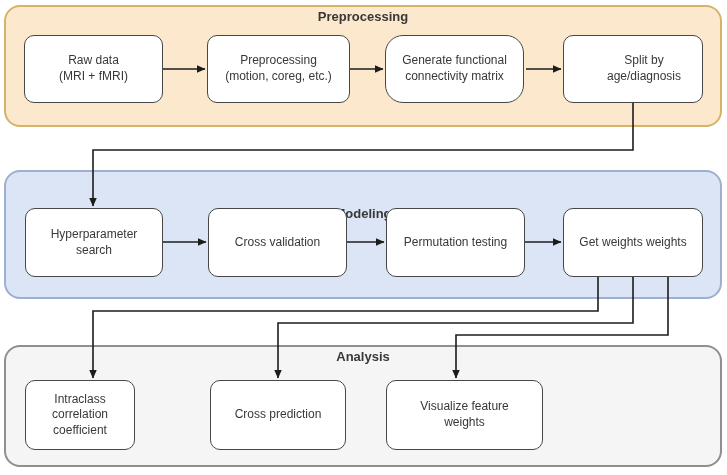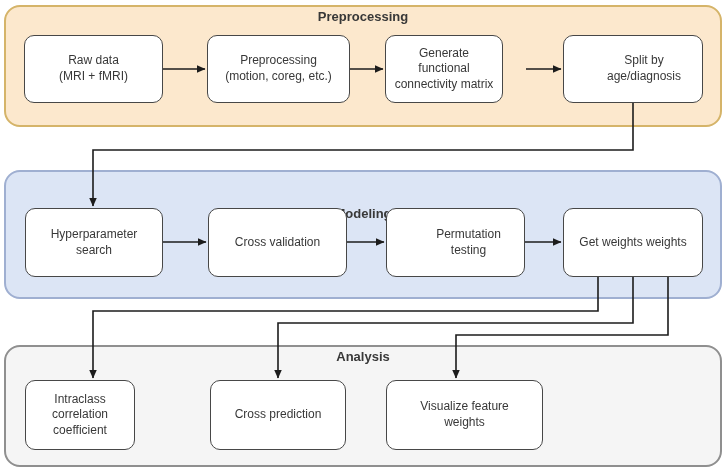--- a/index.html
+++ b/index.html
@@ -87,29 +87,29 @@
 
     <path class="link" d="M598,277 V311 H93 V378" marker-end="url(#ah)"></path>
     <path class="link" d="M633,277 V323 H278 V378" marker-end="url(#ah)"></path>
     <path class="link" d="M668,277 V335 H456 V378" marker-end="url(#ah)"></path>
   </svg>
 
   <div class="node" style="left:24px; top:35px; width:139px; height:68px;">Raw data
 (MRI + fMRI)</div>
   <div class="node" style="left:207px; top:35px; width:143px; height:68px;">Preprocessing
 (motion, coreg, etc.)</div>
-  <div class="node" style="left:385px; top:35px; width:118px; height:68px;">Generate functional
+  <div class="node" style="left:385px; top:35px; width:139px; height:68px;border-radius:18px;">Generate functional
 connectivity matrix</div>
   <div class="node" style="left:563px; top:35px; width:140px; height:68px;padding-left:28px;">Split by
 age/diagnosis</div>
 
   <div class="node" style="left:25px; top:208px; width:138px; height:69px;">Hyperparameter
 search</div>
   <div class="node" style="left:208px; top:208px; width:139px; height:69px;">Cross validation</div>
-  <div class="node" style="left:386px; top:208px; width:139px; height:69px;padding-left:32px;">Permutation testing</div>
+  <div class="node" style="left:386px; top:208px; width:139px; height:69px;">Permutation testing</div>
   <div class="node" style="left:563px; top:208px; width:140px; height:69px;">Get weights weights</div>
 
   <div class="node" style="left:25px; top:380px; width:110px; height:70px;">Intraclass correlation
 coefficient</div>
   <div class="node" style="left:210px; top:380px; width:136px; height:70px;">Cross prediction</div>
   <div class="node" style="left:386px; top:380px; width:157px; height:70px;">Visualize feature
 weights</div>
 
 </div>
 

